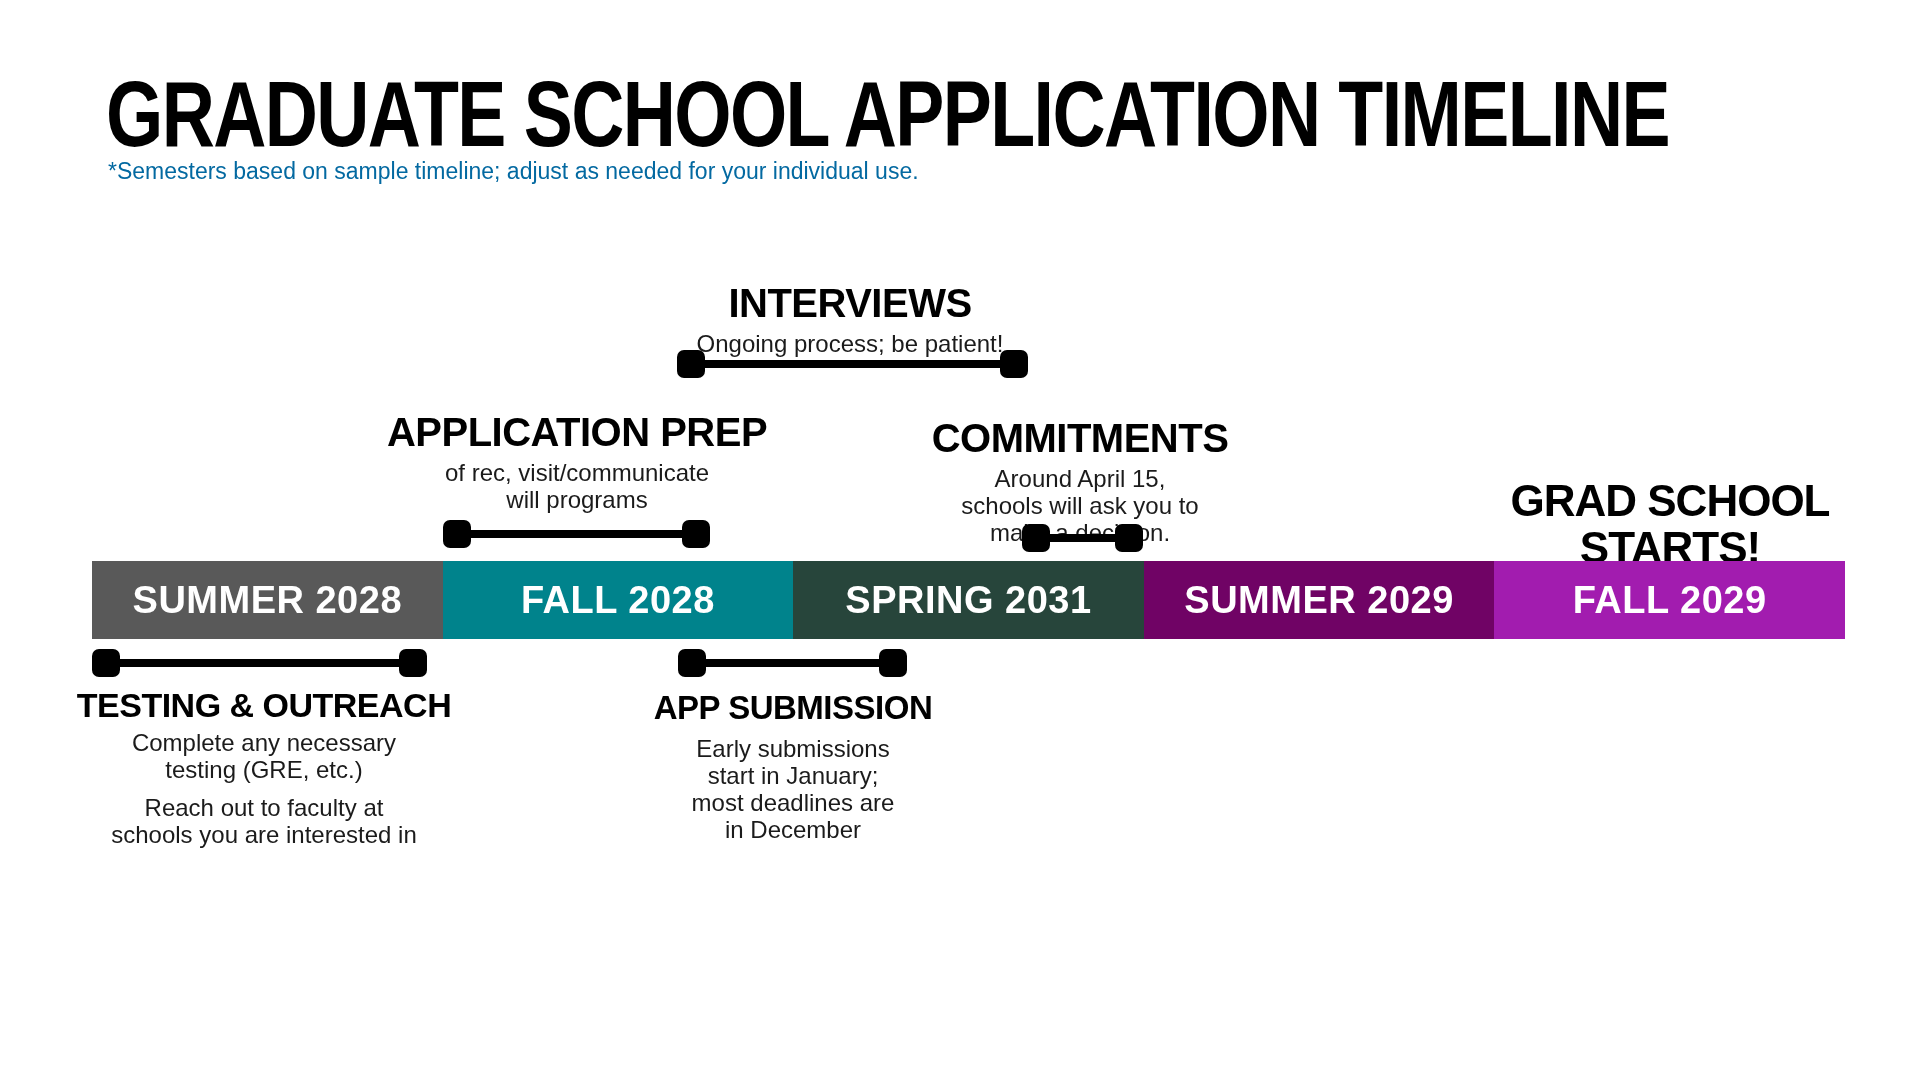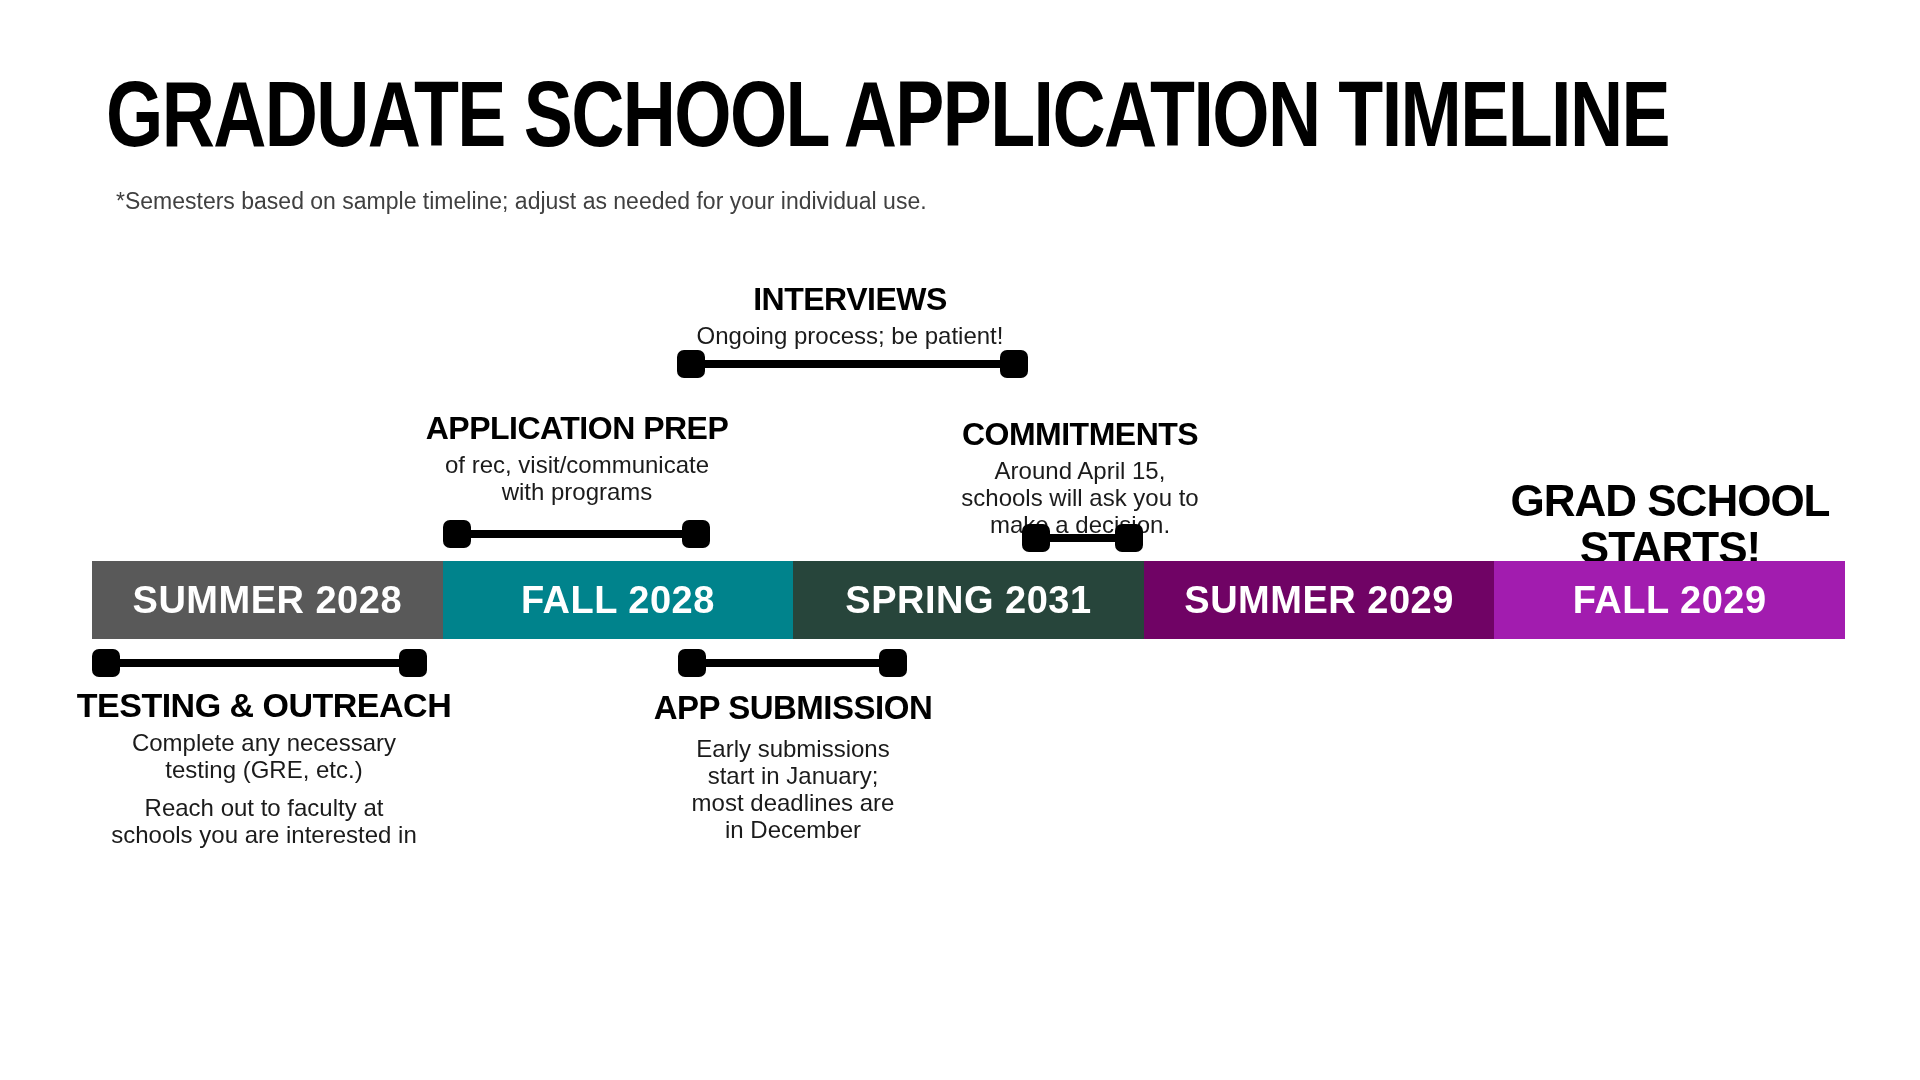--- a/index.html
+++ b/index.html
@@ -25,25 +25,24 @@
     font-weight: bold;
     line-height: 1.0;
     letter-spacing: -2px;
     white-space: nowrap;
     transform: scaleX(0.80);
     transform-origin: left top;
   }
   .page-subtitle {
     position: absolute;
     left: 108px;
-    top: 188px;
+    top: 158px;
     font-size: 23px;
-    color: #404040;
-    white-space: nowrap;
-    margin-left: 8px;
+    color: #0369a1;
+    white-space: nowrap;
   }
   
   .bar {
     position: absolute;
     left: 92px;
     top: 561px;
     width: 1753px;
     height: 78px;
     display: flex;
   }
@@ -59,21 +58,21 @@
     font-weight: bold;
     letter-spacing: 0.5px;
     white-space: nowrap;
   }
   
   .anno {
     position: absolute;
     text-align: center;
   }
   .anno-title {
-    font-size: 32px;
+    font-size: 40px;
     font-weight: bold;
     letter-spacing: -0.5px;
     white-space: nowrap;
   }
   .anno-body {
     margin-top: 5px;
     font-size: 24px;
     line-height: 1.12;
     color: #1b1b1b;
   }
@@ -121,21 +120,21 @@
   <div class="bracket" style="left:677px; top:350px; width:351px;">
     <span class="sq"></span>
     <span class="ln"></span>
     <span class="sq"></span>
   </div>
 
   <div class="anno" style="left:377px; top:410px; width:400px;">
     <div class="anno-title">APPLICATION PREP</div>
     <div class="anno-body">
       <div>of rec, visit/communicate</div>
-      <div>with programs</div>
+      <div>will programs</div>
     </div>
   </div>
   <div class="bracket" style="left:443px; top:520px; width:267px;">
     <span class="sq"></span>
     <span class="ln"></span>
     <span class="sq"></span>
   </div>
 
   <div class="anno" style="left:895px; top:416px; width:370px;">
     <div class="anno-title">COMMITMENTS</div>

